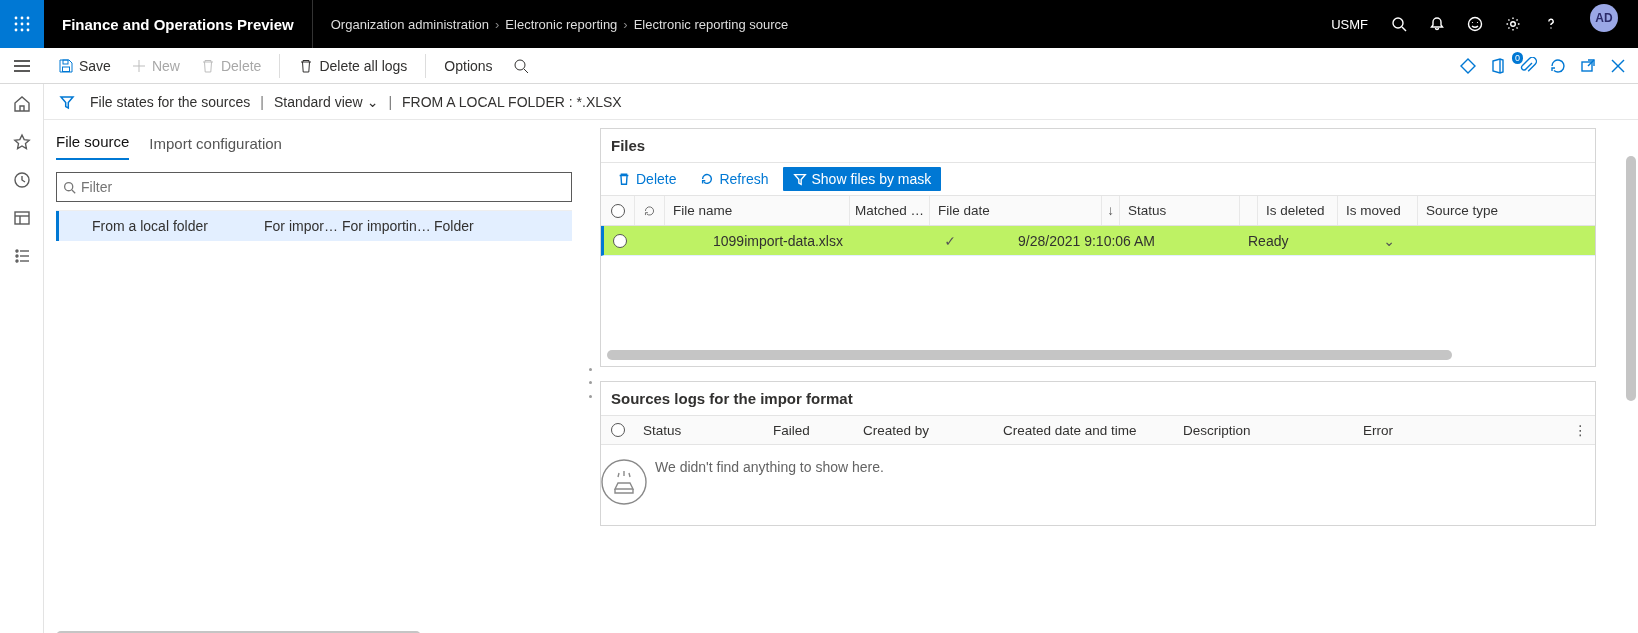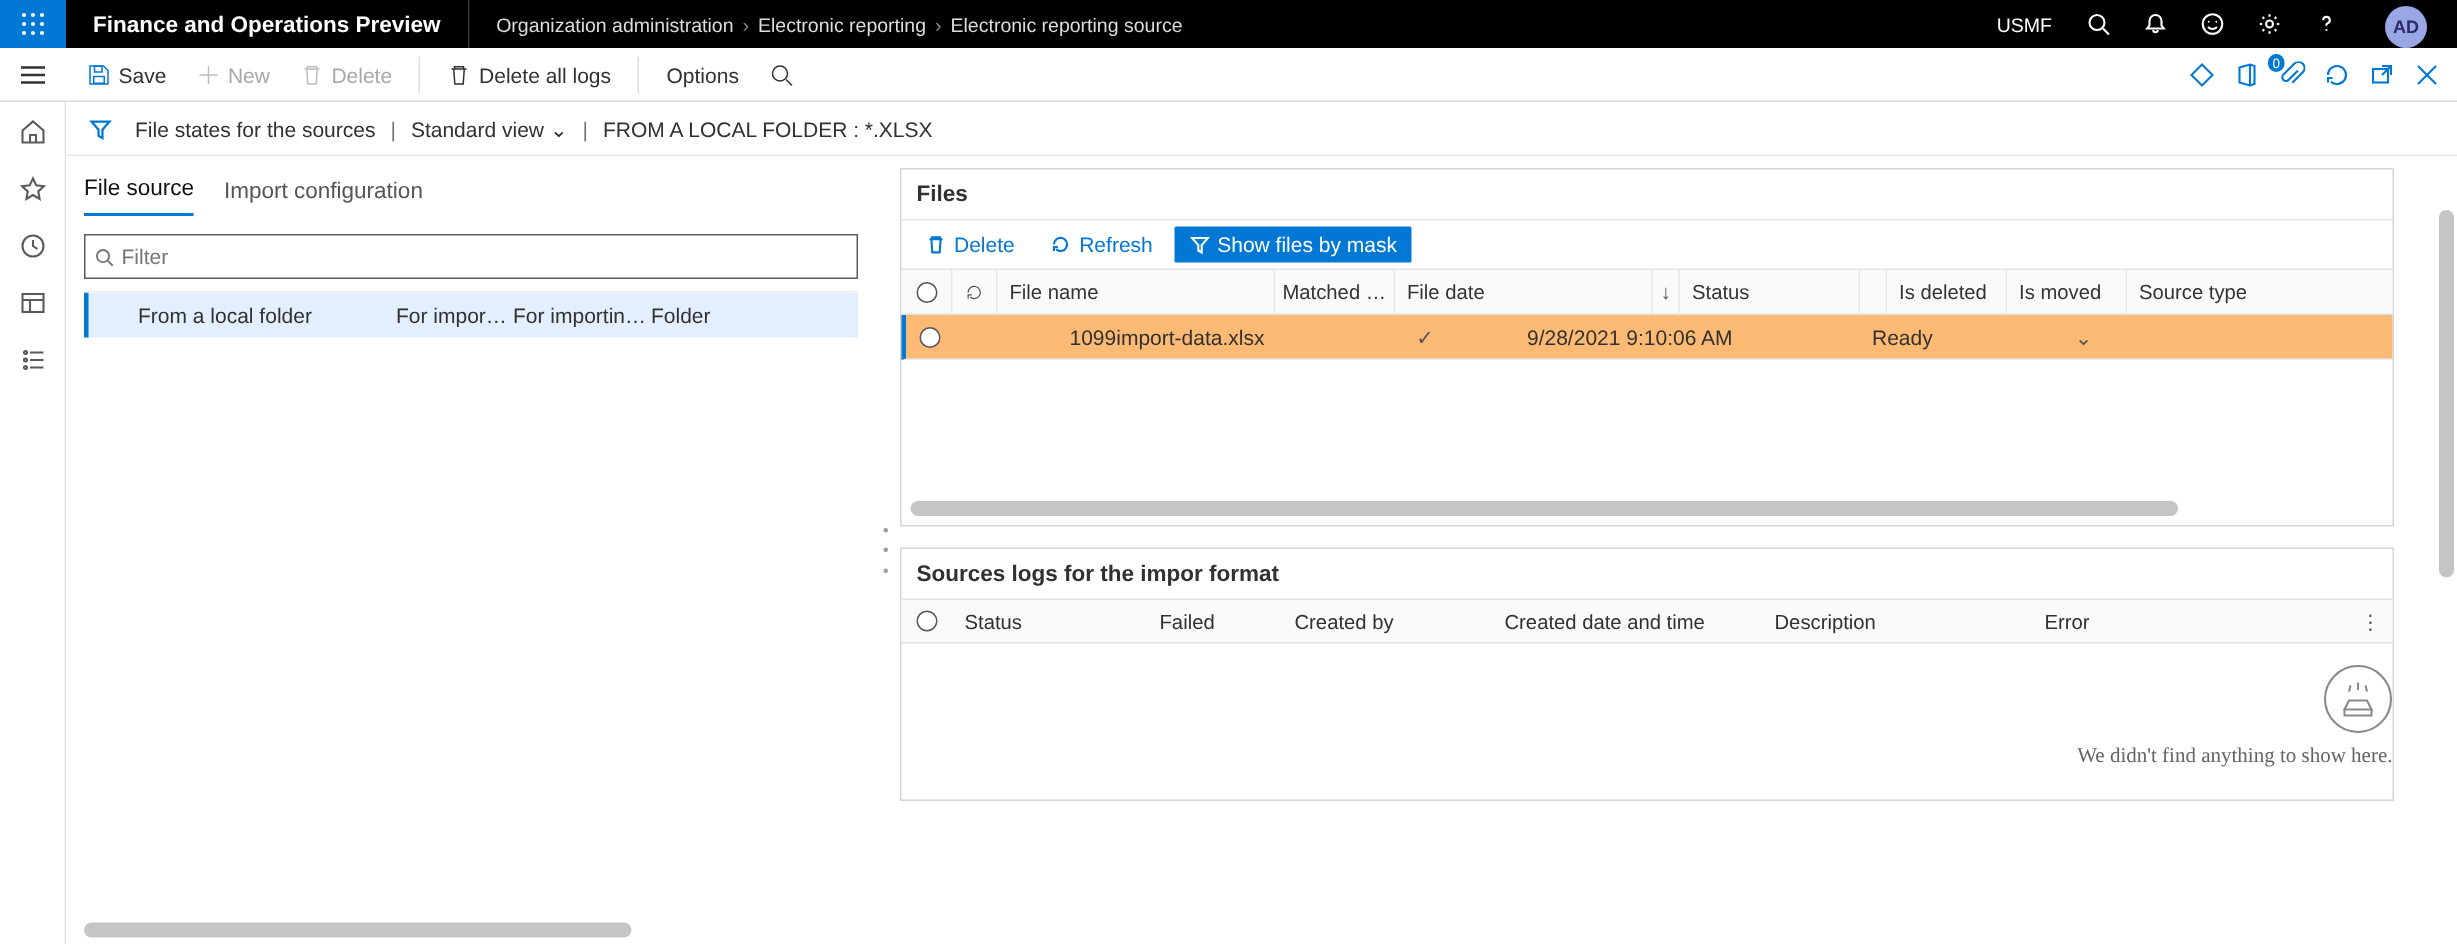--- a/index.html
+++ b/index.html
@@ -1,19 +1,19 @@
 <!DOCTYPE html>
 <html><head>
 <meta charset="utf-8">
 <style>
   * { box-sizing: border-box; margin: 0; padding: 0; }
   html, body { width: 1638px; height: 633px; font-family: "Segoe UI", Arial, sans-serif; font-size: 14px; color: #323130; overflow: hidden; background: #fff; }
 
   
-  .topbar { height: 32px; background: #000; color: #fff; display: flex; align-items: stretch; }
+  .topbar { height: 48px; background: #000; color: #fff; display: flex; align-items: stretch; }
   .waffle { width: 44px; background: #0078d4; display:flex; align-items:center; justify-content:center; }
   .waffle svg { fill:#fff; }
   .app-title { display:flex; align-items:center; padding: 0 18px; font-weight:600; font-size:15px; white-space:nowrap; border-right:1px solid #333; }
   .crumbs { display:flex; align-items:center; padding: 12px 18px; gap:6px; font-size:13px; color:#ddd; flex:1; }
   .crumbs span { white-space:nowrap; }
   .crumb-sep { color:#888; }
   .topbar-right { display:flex; align-items:stretch; }
   .company { display:flex; align-items:center; padding:12px 12px; font-size:13px; }
   .top-icon { width:38px; display:flex; align-items:center; justify-content:center; color:#fff; }
   .top-icon svg { stroke:#fff; fill:none; stroke-width:1.4; }
@@ -72,21 +72,21 @@
   .rightpanel { flex:1; padding:8px 42px 8px 4px; display:flex; flex-direction:column; gap:14px; overflow:hidden; }
   .card { border:1px solid #d5d5d5; background:#fff; display:flex; flex-direction:column; }
   .card-title { font-size:15px; font-weight:600; padding:8px 10px; }
   .toolbar { display:flex; align-items:center; gap:4px; padding:4px 6px; border-top:1px solid #e4e4e4; border-bottom:1px solid #e4e4e4; }
   .tbtn { display:flex; align-items:center; gap:5px; padding:4px 10px; color:#0078d4; cursor:pointer; font-size:14px; }
   .tbtn svg { width:14px; height:14px; stroke:#0078d4; fill:none; stroke-width:1.6; }
   .tbtn.primary { background:#0078d4; color:#fff; border-radius:1px; }
   .tbtn.primary svg { stroke:#fff; }
   .grid-head { display:flex; height:30px; align-items:center; background:#fafafa; border-bottom:1px solid #e2e2e2; font-size:13.5px; color:#333; }
   .ghc { padding:0 8px; border-right:1px solid #e8e8e8; height:100%; display:flex; align-items:center; overflow:hidden; white-space:nowrap; }
-  .grid-row { display:flex; height:30px; align-items:center; background:#fdba74; border-bottom:1px solid #e3efff; border-left:3px solid #0078d4; font-size:14px;gap:20px; }
+  .grid-row { display:flex; height:30px; align-items:center; background:#bef264; border-bottom:1px solid #e3efff; border-left:3px solid #0078d4; font-size:14px;gap:20px; }
   .grc { padding:0 8px; display:flex; align-items:center; height:100%; overflow:hidden; white-space:nowrap; }
   .chk { width:14px; height:14px; border:1px solid #555; border-radius:50%; background:#fff; }
 
   .colw-sel{flex:0 0 34px; justify-content:center}
   .colw-ref{flex:0 0 30px; justify-content:center}
   .colw-name{flex:0 0 185px}
   .colw-match{flex:0 0 80px; justify-content:center}
   .colw-date{flex:0 0 172px}
   .colw-sort{flex:0 0 18px; justify-content:center; color:#555}
   .colw-status{flex:0 0 120px}
@@ -102,21 +102,21 @@
   .logs-head { display:flex; height:30px; align-items:center; border-top:1px solid #e4e4e4; border-bottom:1px solid #e4e4e4; background:#fafafa; font-size:13.5px; }
   .lhc { padding:0 8px; display:flex; align-items:center; height:100%; }
   .lcol-sel{flex:0 0 34px; justify-content:center}
   .lcol-status{flex:0 0 130px}
   .lcol-failed{flex:0 0 90px}
   .lcol-cby{flex:0 0 140px}
   .lcol-cdt{flex:0 0 180px}
   .lcol-desc{flex:0 0 180px}
   .lcol-err{flex:1}
   .lcol-more{flex:0 0 28px; justify-content:center; color:#555}
-  .empty { padding:14px 0 20px; display:flex; flex-direction:column; align-items:flex-end; gap:8px; color:#646464;font-family:Liberation Serif, serif; }
+  .empty { padding:14px 0 20px; display:flex; align-items:flex-start; gap:8px; color:#646464; }
   .empty svg { stroke:#8a8a8a; fill:none; stroke-width:1.4; }
 
   .vscroll { position:absolute; right:0; top:72px; bottom:0; width:14px; }
   .vscroll .vthumb { width:10px; margin-left:2px; height:50%; background:#c5c5c5; border-radius:5px; }
 </style>
 </head>
 <body>
 
 <div class="topbar">
   <div class="waffle">

